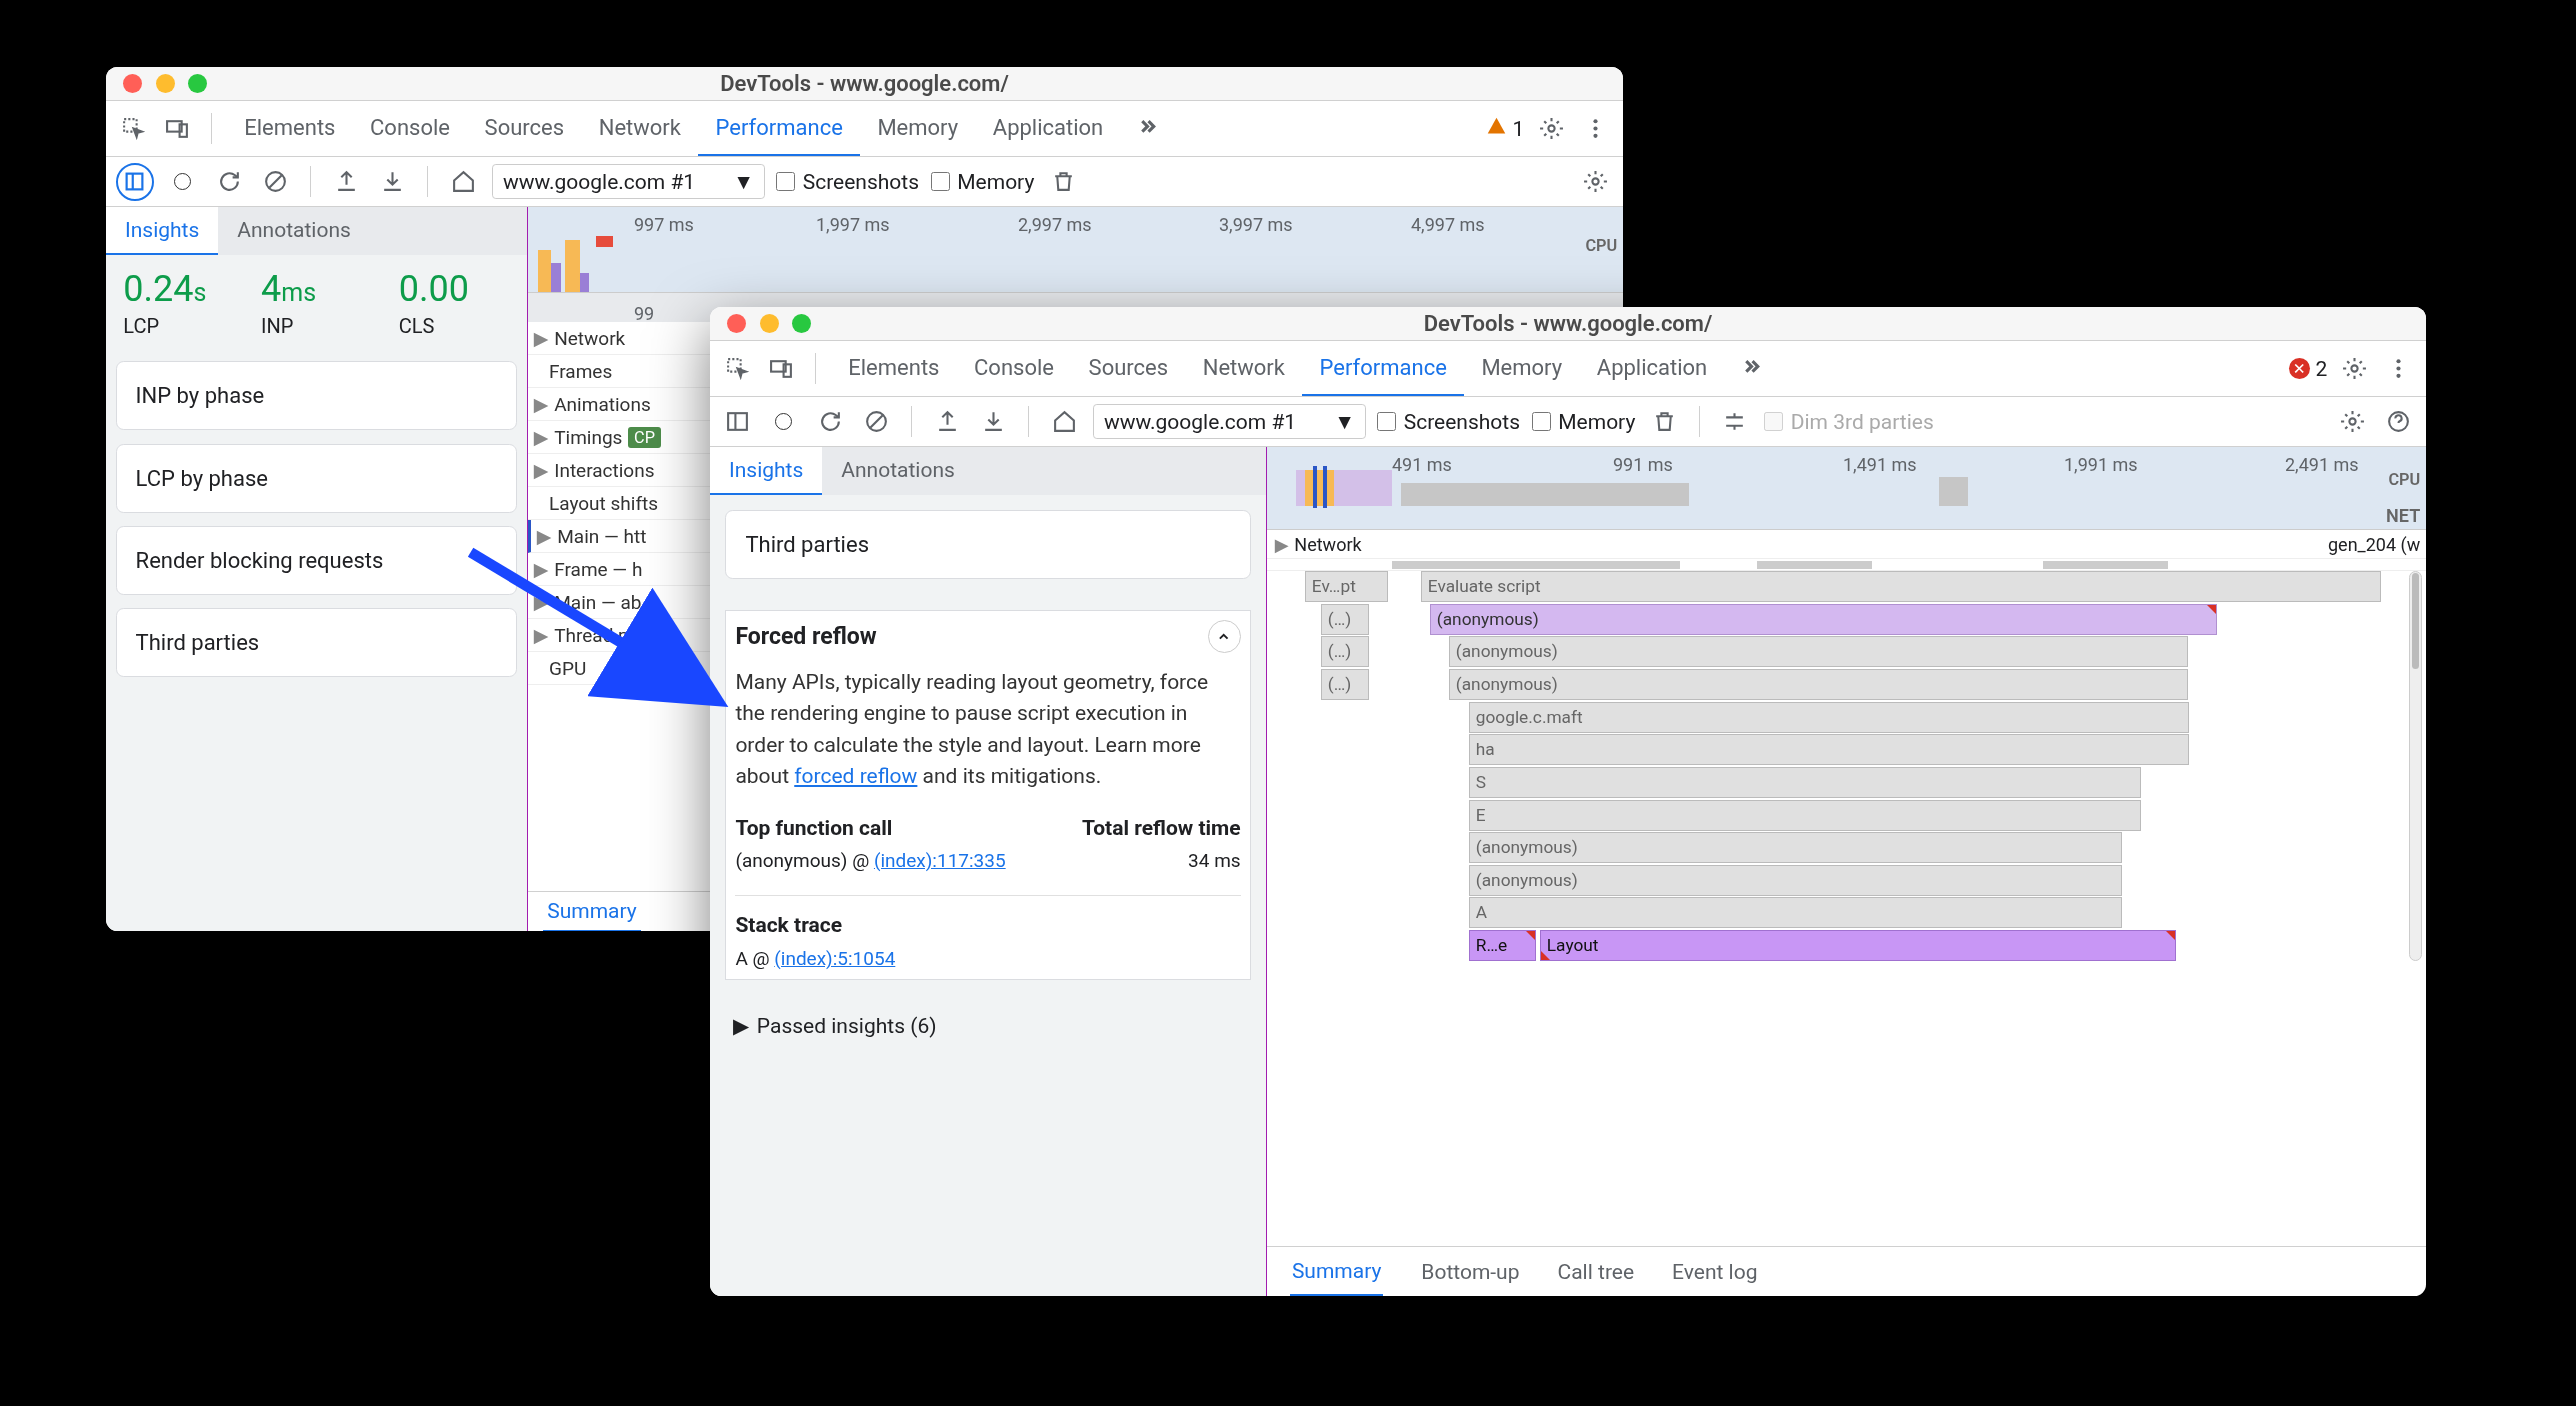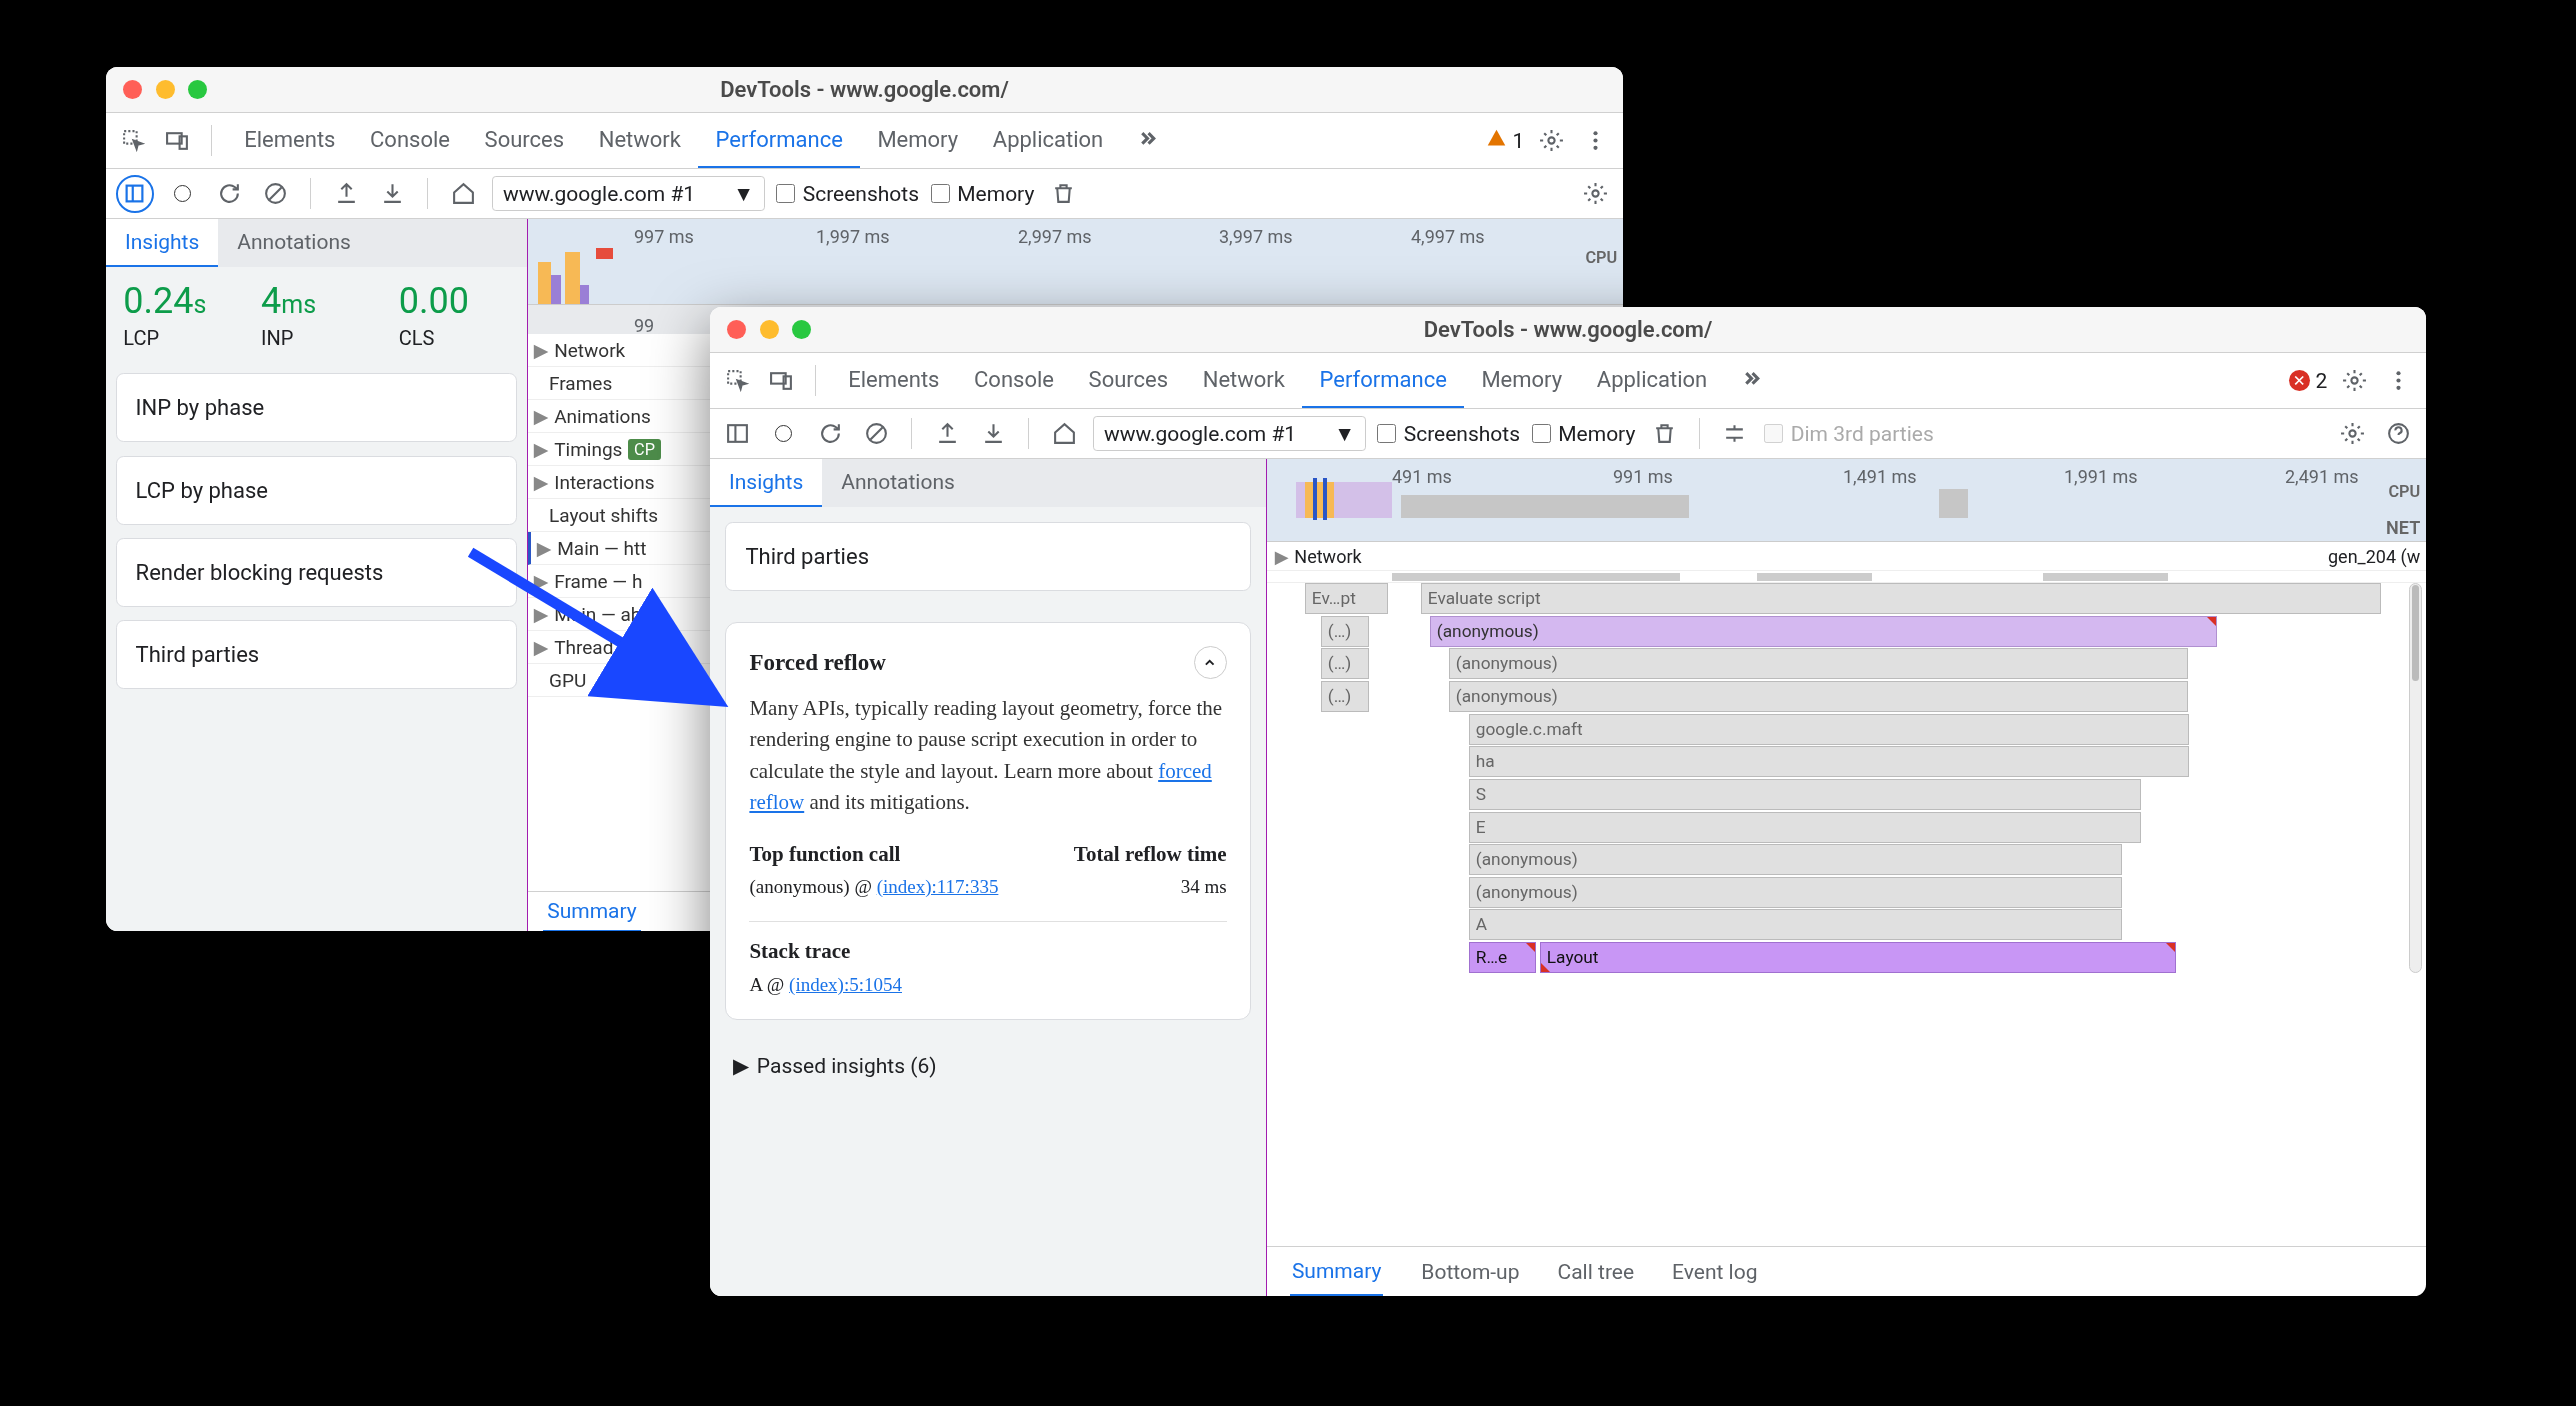--- a/index.html
+++ b/index.html
@@ -19,21 +19,21 @@
     border-radius: 11.5px;
     box-shadow: 0 19px 58px rgba(0,0,0,0.5);
     overflow: hidden;
     display: flex;
     flex-direction: column;
   }
   .win-a { left: 106px; top: 67px; width: 1517px; height: 864px; }
   .win-b { left: 710px; top: 307px; width: 1716px; height: 989px; }
 
   .titlebar {
-    height: 46px;
+    height: 34px;
     display: flex;
     align-items: center;
     background: #f6f6f6;
     border-bottom: 1px solid #d0d0d0;
     position: relative;
     flex-shrink: 0;
   }
   .traffic { display: flex; gap: 13.4px; margin-left: 17.3px; }
   .t-red, .t-yel, .t-grn { width: 19px; height: 19px; border-radius: 50%; }
   .t-red { background: #ff5f57; }
@@ -212,23 +212,22 @@
     flex-shrink: 0;
   }
   .summary-tab { font-size: 21px; color: #1a73e8; border-bottom: 2.9px solid #1a73e8; padding: 7.7px 3.8px; }
 
   
   .win-b .sidebar { width: 557px; }
   .detail-card {
     margin: 15.4px;
     background: #fff;
     border: 1px solid #dadce0;
-    border-radius: 12px;
-    padding: 23px;
-    font-family: Liberation Serif, serif;
+    border-radius: 0;
+    padding: 9px;
   }
   .detail-head { display: flex; justify-content: space-between; align-items: center; margin-bottom: 13.4px; }
   .detail-head h3 { font-size: 23px; font-weight: 700; }
   .collapse-btn {
     width: 33px; height: 33px; border-radius: 50%;
     border: 1px solid #ccc;
     display: flex; align-items: center; justify-content: center;
   }
   .detail-body { font-size: 21px; line-height: 1.5; color: #333; }
   .detail-body a { color: #1a73e8; text-decoration: underline; }

